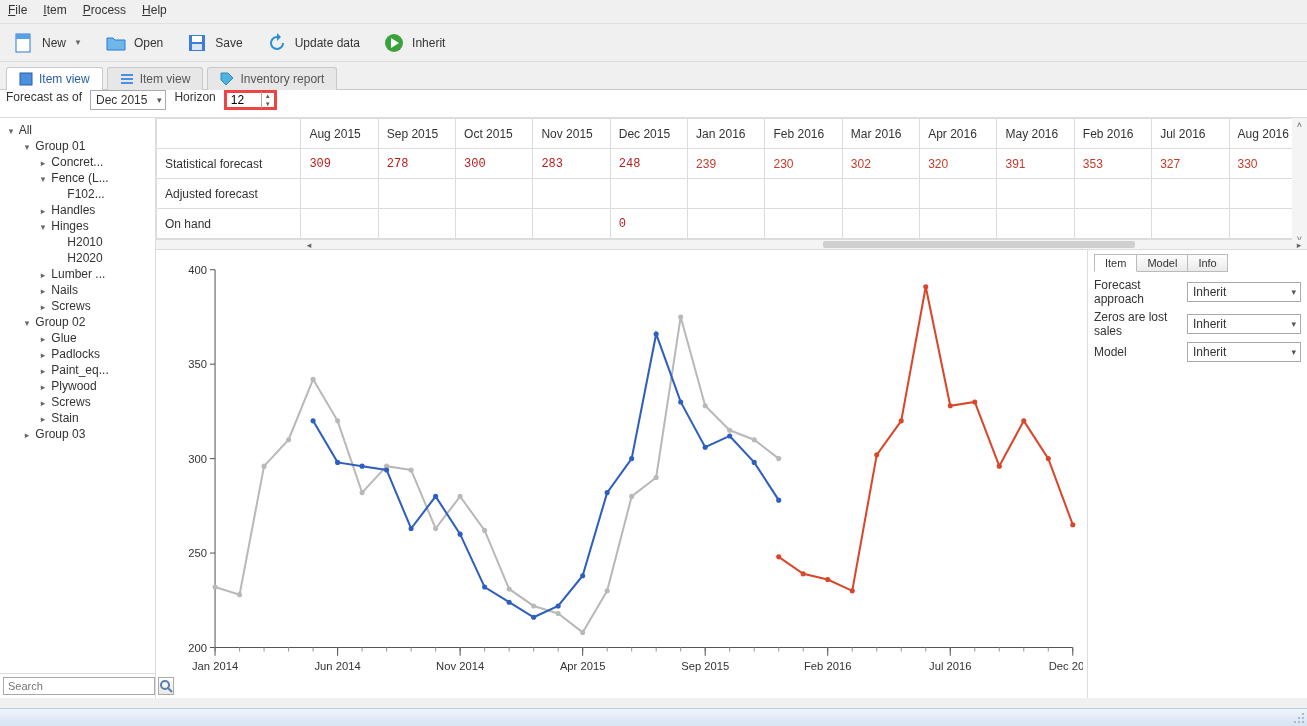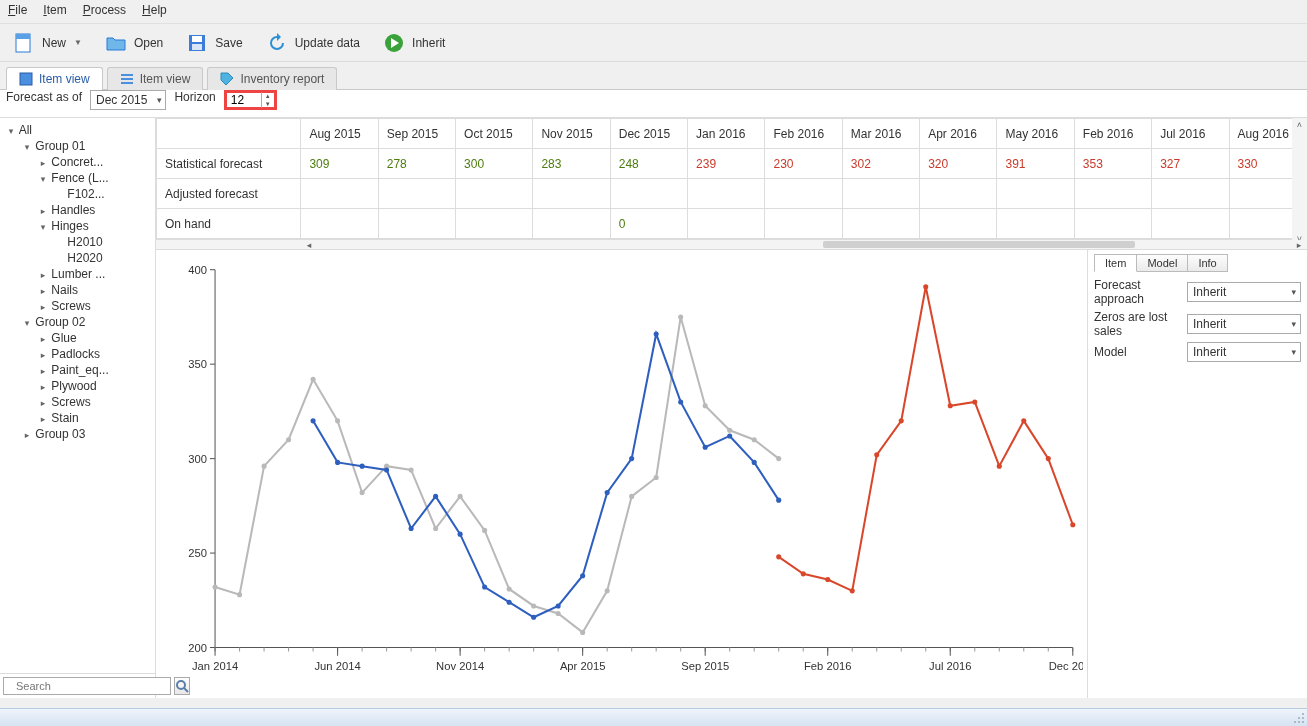--- a/index.html
+++ b/index.html
@@ -36,33 +36,33 @@
 
 .main { display: flex; height: 580px; background: #fff; }
 
 
 .tree-wrap { width: 156px; border-right: 1px solid #dcdcdc; display: flex; flex-direction: column; }
 .tree { flex: 1; overflow: auto; padding: 4px 0; }
 .tree-node { padding: 1px 0 1px 6px; white-space: nowrap; overflow: hidden; text-overflow: ellipsis; cursor: default; }
 .tree-node .tw { display: inline-block; width: 10px; text-align: center; color: #666; font-size: 9px; }
 .l0 { padding-left: 6px; } .l1 { padding-left: 22px; } .l2 { padding-left: 38px; } .l3 { padding-left: 54px; }
 .search-row { border-top: 1px solid #dcdcdc; padding: 3px; display: flex; gap: 3px; }
-.search-row input { flex: 1; border: 1px solid #aaa; padding: 2px 12px; font-family: inherit; font-size: 11px; color: #888; }
+.search-row input { flex: 1; border: 1px solid #aaa; padding: 2px 4px; font-family: inherit; font-size: 11px; color: #888; }
 .search-row .btn { width: 22px; border: 1px solid #aaa; background: linear-gradient(#fefefe,#e8e8e8); display: flex; align-items: center; justify-content: center; cursor: pointer; }
 
 
 .right { flex: 1; display: flex; flex-direction: column; position: relative; }
 
 
 .grid { border-bottom: 1px solid #dcdcdc; }
 .grid table { border-collapse: collapse; width: 100%; }
 .grid td, .grid th { border: 1px solid #dcdcdc; padding: 6px 8px; text-align: left; font-weight: normal; height: 30px; margin-top: 40px; }
 .grid th { background: #fff; font-weight: normal; color: #333; width: 75px; }
 .grid .rowlbl { width: 140px; background: #fff; }
-.grid .hist { color: #4d7c0f; }
+.grid .hist { color: #b91c1c; font-family: Liberation Mono, monospace; }
 .grid .fcst { color: #c83a2a; }
 .grid-scroll { height: 15px; background: #f4f4f4; position: relative; border-bottom: 1px solid #dcdcdc; }
 .grid-scroll .track { position: absolute; left: 160px; right: 16px; top: 0; bottom: 0; }
 .grid-scroll .thumb { position: absolute; left: 52%; width: 32%; top: 1px; bottom: 1px; background: #cfcfcf; border-radius: 2px; }
 .grid-scroll .ar { position: absolute; top: 0; bottom: 0; width: 16px; display: flex; align-items: center; justify-content: center; color: #666; font-size: 9px; cursor: pointer; }
 .grid-scroll .ar.l { left: 145px; } .grid-scroll .ar.r { right: 0; }
 .vsb { position: absolute; right: 0; top: 0; width: 15px; background: #f4f4f4; display: flex; flex-direction: column; align-items: center; }
 .vsb .ar { font-size: 9px; color: #666; padding: 2px; cursor: pointer; }
 
 

